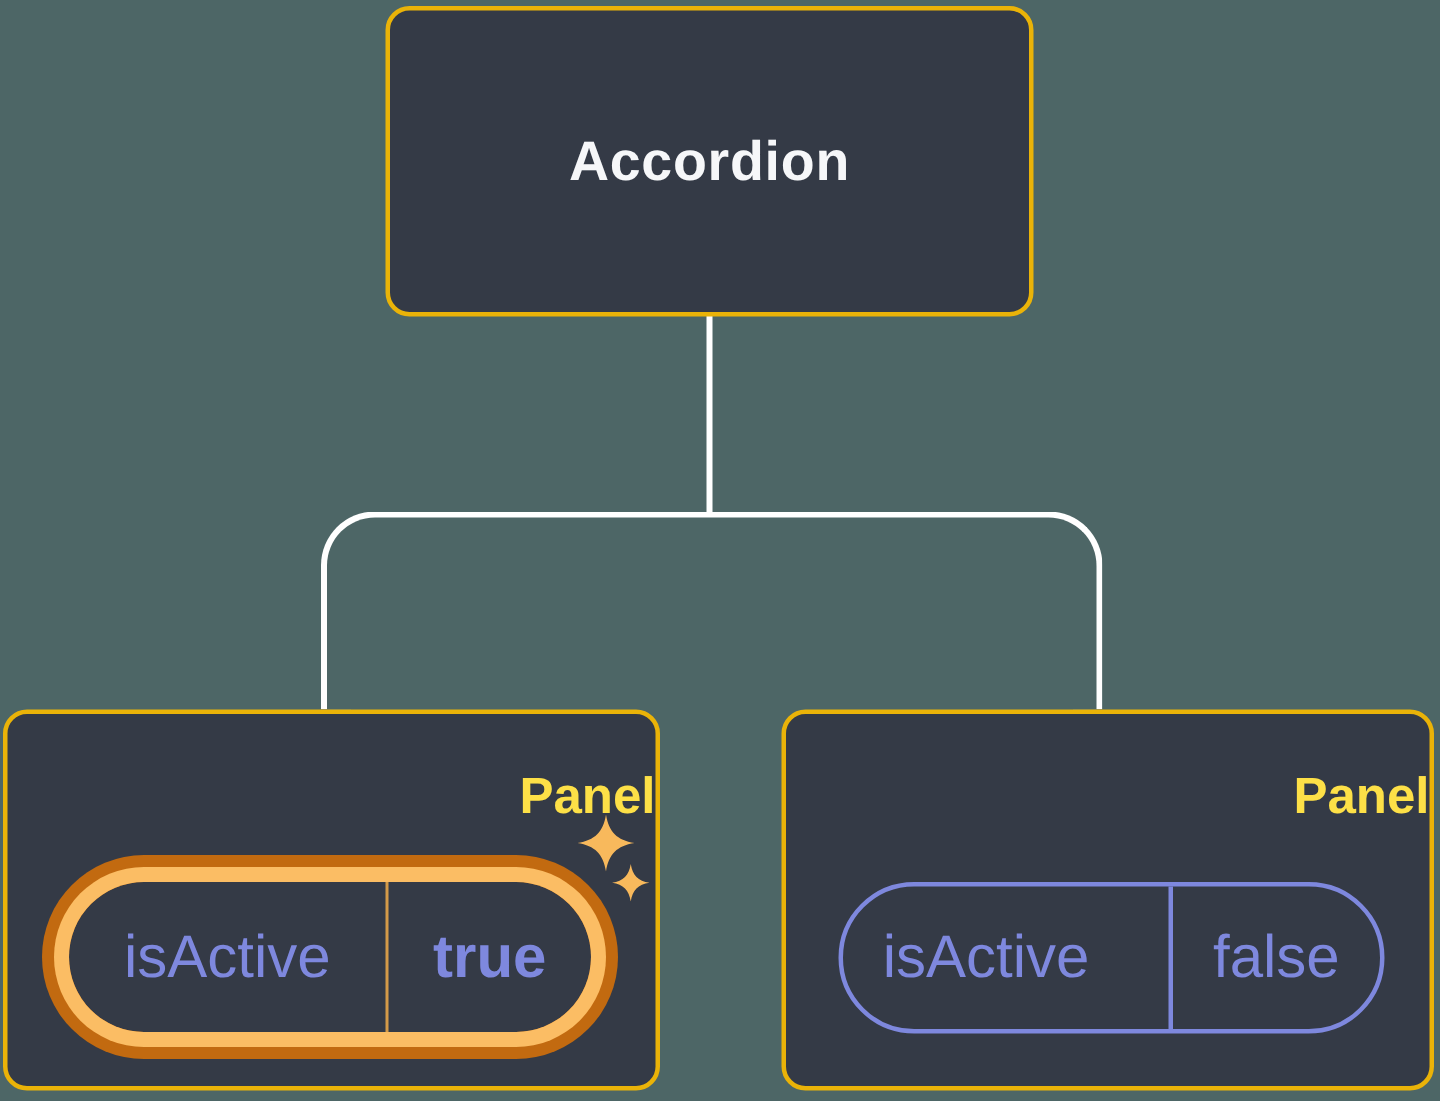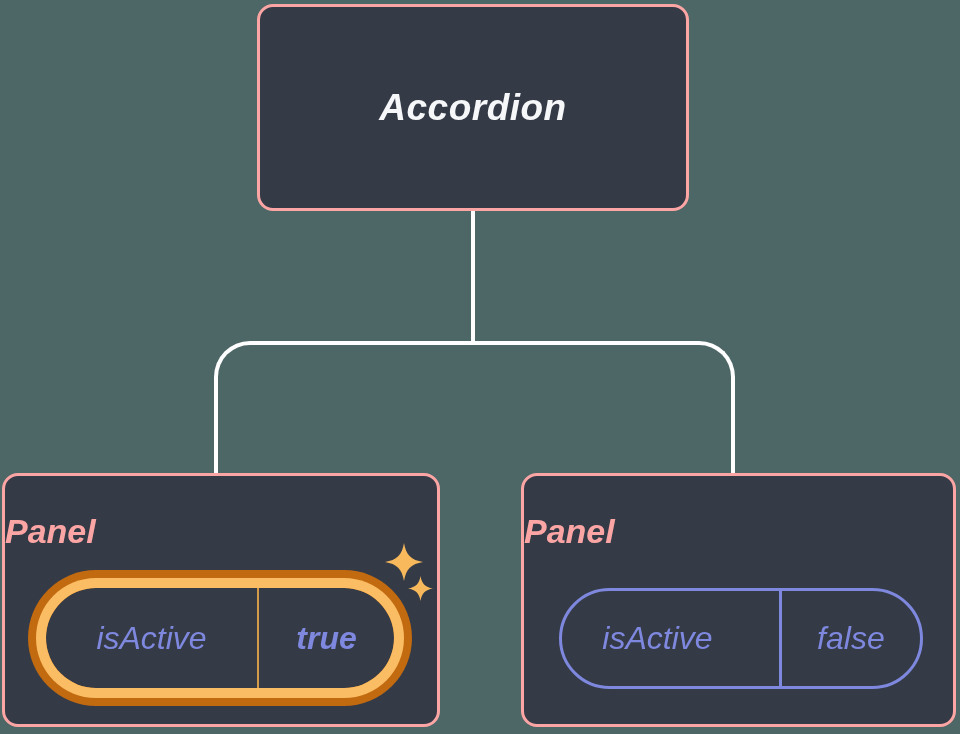--- a/index.html
+++ b/index.html
@@ -7,24 +7,23 @@
     position: relative;
     width: 960px;
     height: 734px;
     background: #4d6666;
     overflow: hidden;
     font-family: "Liberation Sans", sans-serif;
   }
   .card {
     position: absolute;
     background: #343a46;
-    border: 3px solid #fca5a5;
+    border: 3px solid #eab308;
     border-radius: 16px;
     box-sizing: border-box;
-    font-style: italic;
   }
   .root-card {
     left: 257px; top: 4px;
     width: 432px; height: 207px;
     display: flex; align-items: center; justify-content: center;
   }
   .root-label {
     color: #f6f7f9;
     font-size: 37px;
     font-weight: 600;
@@ -48,22 +47,22 @@
   }
   
   .panel {
     top: 473px;
     height: 254px;
     padding-top: 36px;
   }
   .panel-left { left: 2px; width: 438px; }
   .panel-right { left: 521px; width: 435px; }
   .panel-title {
-    text-align: left;
-    color: #fca5a5;
+    text-align: right;
+    color: #fde047;
     font-size: 34px;
     font-weight: 600;
   }
   
   .pill {
     position: absolute;
     display: flex;
     align-items: stretch;
     border-radius: 999px;
     box-sizing: border-box;
@@ -76,21 +75,21 @@
   .pill-default {
     left: 35px; top: 112px;
     width: 364px; height: 101px;
     border: 3px solid #7e88de;
   }
   .cell {
     display: flex;
     align-items: center;
     justify-content: center;
     color: #7e88de;
-    font-size: 32px;
+    font-size: 40px;
   }
   .pill-active .cell-prop { width: 61%; }
   .pill-active .cell-value { width: 39%; border-left: 2px solid #d49a48; }
   .pill-default .cell-prop { width: 58%; }
   .pill-default .cell-value { width: 42%; border-left: 3px solid #7e88de; margin-left: 26px; }
   .value-bold { font-weight: 700; }
   
   .sparkle {
     position: absolute;
     pointer-events: none;

